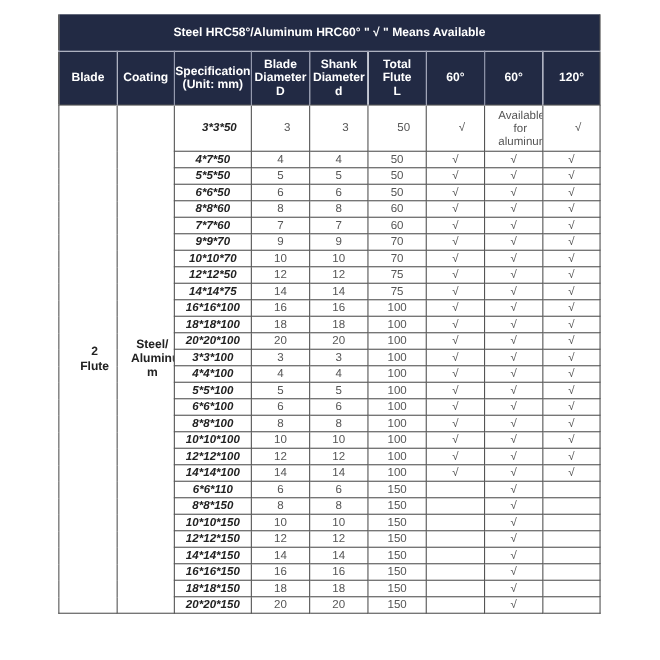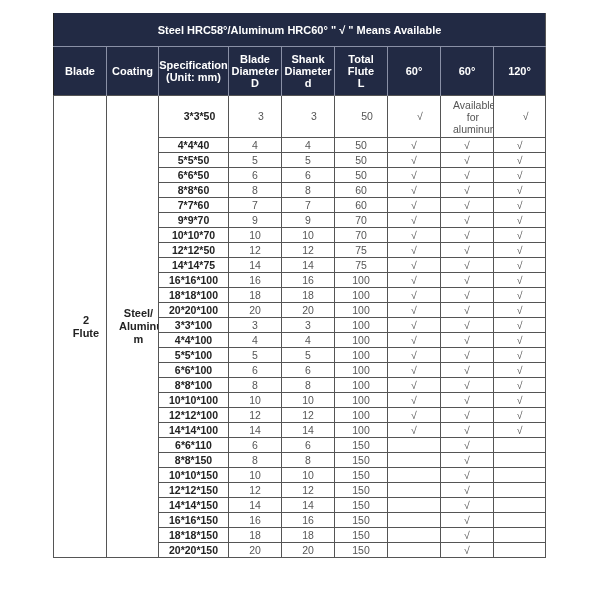--- a/index.html
+++ b/index.html
@@ -16,21 +16,21 @@
     background: #222a44; color: #ffffff; height: 48px;
     font-family: "Liberation Sans", sans-serif; font-size: 11px; font-weight: bold;
     line-height: 12px; border-left: 1px solid #8a90a6;
   }
   .hdr th:first-child { border-left: none; }
   tbody td {
     border: 1px solid #555555; height: 14px;
     font-family: "Liberation Sans", sans-serif; font-size: 10.5px; color: #555555;
     line-height: 13px;
   }
-  tbody td.spec { font-weight: bold; color: #222222; }
+  tbody td.spec { font-weight: bold; color: #222222; font-style: italic; }
   tbody td.merged { font-weight: bold; color: #222222; font-size: 11px; line-height: 13px; }
   tbody tr.first td { height: 41px; padding-left: 12px; }
   .avail-note { font-size: 10.5px; line-height: 12px; color: #555555; }
   .check { color: #555555; }
   table { border-left: 1px solid #222222; border-right: 1px solid #555555; border-bottom: 1px solid #555555; }
 </style>
 </head>
 <body>
 
 <div class="wrap">
@@ -94,21 +94,21 @@
         <td>50</td>
         <td class="check">√</td>
         <td class="avail-note">
           <span>Available</span><br>
           <span>for</span><br>
           <span>aluminum</span>
         </td>
         <td class="check">√</td>
       </tr>
     <tr>
-          <td class="spec">4*4*40</td>
+          <td class="spec">4*7*50</td>
           <td>4</td>
           <td>4</td>
           <td>50</td>
           <td class="check">√</td>
           <td class="check">√</td>
           <td class="check">√</td>
         </tr>
         <tr>
           <td class="spec">5*5*50</td>
           <td>5</td>

